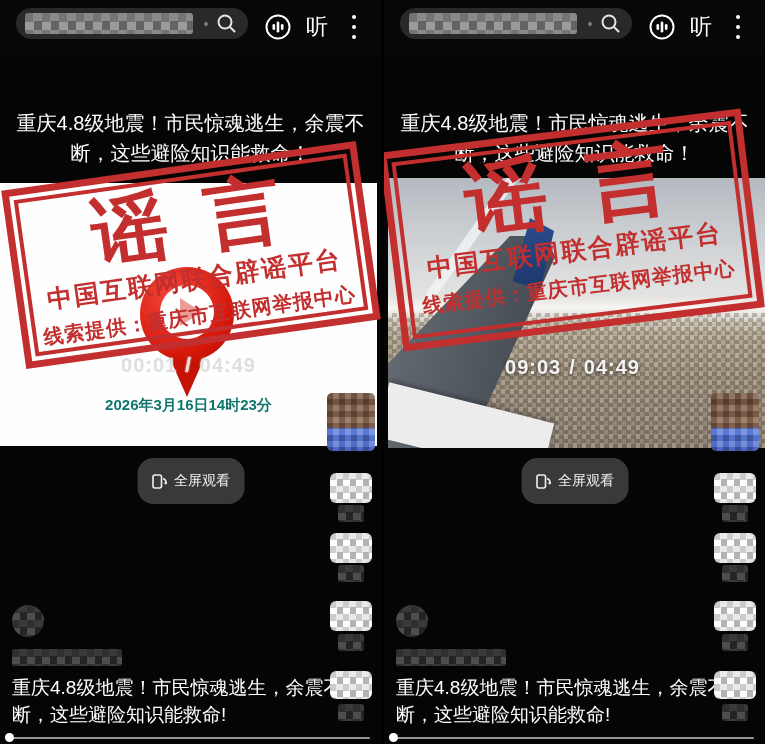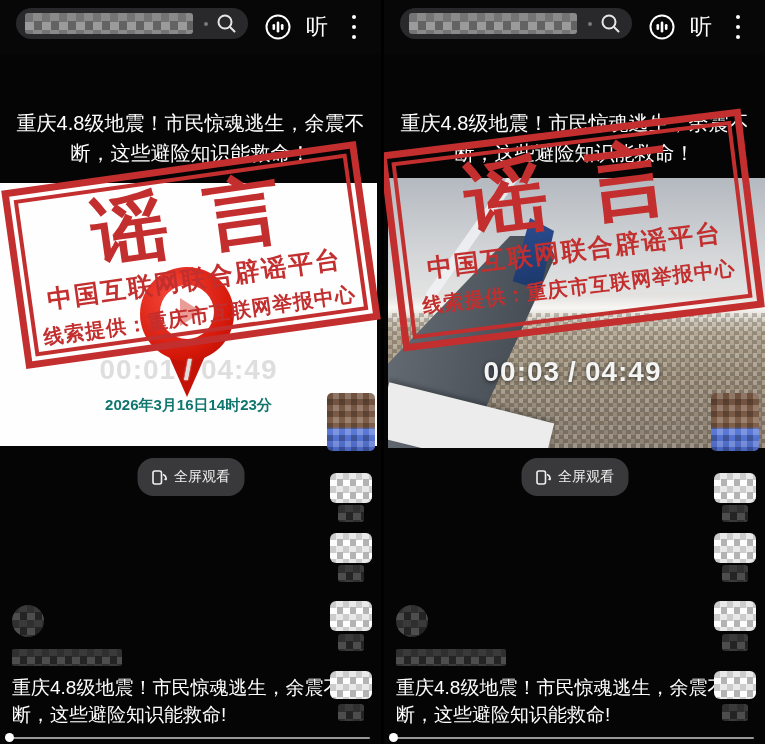--- a/index.html
+++ b/index.html
@@ -70,21 +70,21 @@
   .pin-head{position:absolute;left:0;top:0;width:94px;height:94px;border-radius:50%;
      background:radial-gradient(circle at 35% 30%,#f4463a,#d41708 68%,#a80f05);}
   .pin-tip{position:absolute;left:24px;top:78px;width:0;height:0;
      border-left:23px solid transparent;border-right:23px solid transparent;border-top:52px solid #c41306;}
   .pin-hole{position:absolute;left:20px;top:18px;width:54px;height:54px;border-radius:50%;background:#fff;}
   .pin-play{position:absolute;left:20px;top:13px;width:0;height:0;
      border-left:22px solid rgba(213,60,48,.5);border-top:14px solid transparent;border-bottom:14px solid transparent;}
 
   
   .time-big{position:absolute;left:0;width:377px;text-align:center;font-weight:bold;
-            font-size:28px;letter-spacing:1px;z-index:2;}
+            font-size:20px;letter-spacing:1px;z-index:2;}
   .time-big .sep{padding:0 8px;}
   #phone-left .time-big{top:354px;color:#dedede;text-shadow:0 0 2px #fff,0 0 1px #fff;}
   #phone-right .time-big{top:356px;color:#f4f4f4;text-shadow:0 1px 4px rgba(0,0,0,.65);}
   .time-sub{position:absolute;left:0;top:396px;width:377px;text-align:center;
             font-size:15px;font-weight:bold;z-index:2;}
   #phone-left .time-sub{color:#0f766e;text-shadow:0 0 2px #fff;}
   #phone-right .time-sub{color:#e3e3e3;text-shadow:0 1px 3px rgba(0,0,0,.7);letter-spacing:1px;}
 
   
   .stamp{position:absolute;border:7px solid var(--red);z-index:5;display:flex;}
@@ -92,21 +92,21 @@
   #phone-right .stamp{left:6px;top:130px;width:350px;height:186px;transform:rotate(-7deg);}
   .stamp-inner{flex:1;margin:4px;border:4px solid var(--red);text-align:center;color:var(--red);
                overflow:hidden;}
   .stamp-word{font-size:76px;font-weight:900;letter-spacing:.5em;text-indent:.5em;line-height:1.02;
               margin-top:2px;}
   #phone-right .stamp-word{font-size:82px;}
   .stamp-l1{font-size:25px;font-weight:900;letter-spacing:2px;margin-top:3px;}
   .stamp-l2{font-size:20px;font-weight:900;letter-spacing:1px;margin-top:7px;}
 
   
-  .fs-btn{position:absolute;top:458px;left:50%;transform:translateX(-50%);height:38px;
+  .fs-btn{position:absolute;top:458px;left:50%;transform:translateX(-50%);height:46px;
           background:#39393b;border-radius:16px;display:flex;align-items:center;gap:7px;
           padding:0 14px;color:#f0f0f0;font-size:14px;z-index:4;white-space:nowrap;}
 
   
   .sidebar{position:absolute;right:4px;top:393px;width:50px;height:336px;z-index:8;}
   .sb-avatar{position:absolute;left:0;top:0;width:48px;height:58px;border-radius:5px;}
   .sb-blob{position:absolute;left:3px;width:42px;height:30px;border-radius:6px;}
   .sb-bar{position:absolute;left:11px;width:26px;height:17px;border-radius:3px;}
   .sb-b1{top:80px;}  .sb-r1{top:112px;}
   .sb-b2{top:140px;} .sb-r2{top:172px;}
@@ -242,21 +242,21 @@
   <div class="video-photo">
     <div class="haze"></div>
     <div class="city"></div>
     <div class="wing"></div>
     <div class="winglet"></div>
     <div class="wing-shine"></div>
     <div class="wing-flap"></div>
   </div>
 
   <div class="time-big">
-    <span>00:03</span><span class="sep">/</span><span>04:49</span>
+    <span>09:03</span><span class="sep">/</span><span>04:49</span>
   </div>
 
   <div class="stamp">
     <div class="stamp-inner">
       <div class="stamp-word">谣言</div>
       <div class="stamp-l1">中国互联网联合辟谣平台</div>
       <div class="stamp-l2">线索提供：重庆市互联网举报中心</div>
     </div>
   </div>
 

